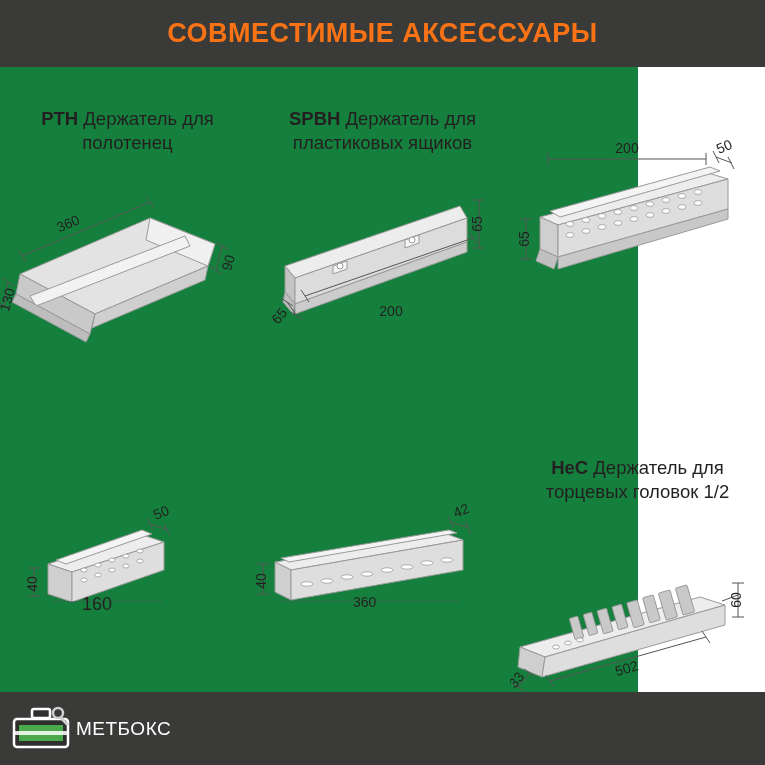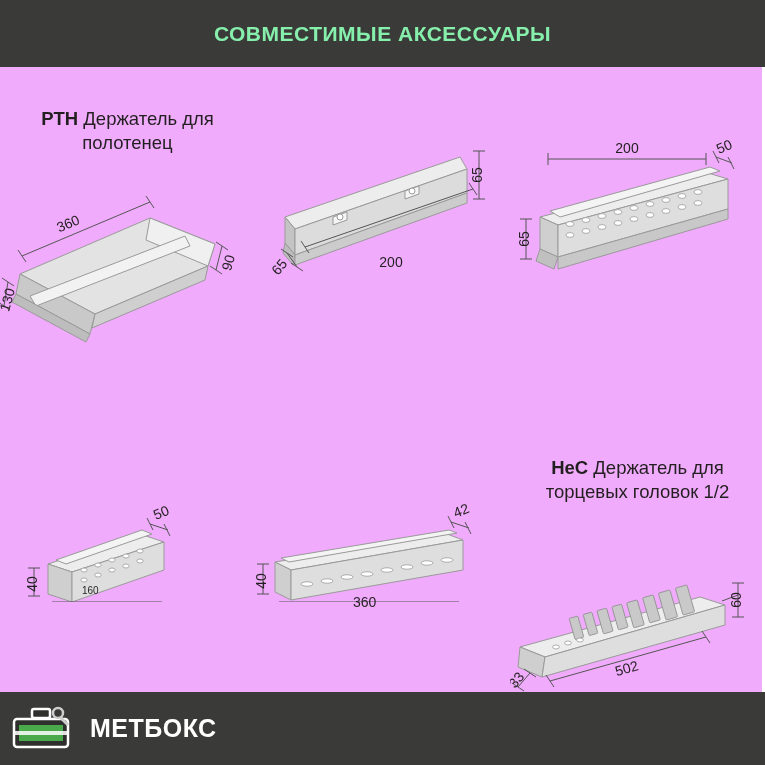--- a/index.html
+++ b/index.html
@@ -20,34 +20,34 @@
     left: 0;
     top: 0;
     width: 765px;
     height: 67px;
     background: #3a3a38;
     display: flex;
     align-items: center;
     justify-content: center;
   }
   .header-title {
-    color: #86efac;
-    font-size: 21px;
+    color: #f97316;
+    font-size: 27px;
     font-weight: bold;
     letter-spacing: 0.5px;
     text-align: center;
   }
   
   .content {
     position: absolute;
     left: 0;
     top: 67px;
-    width: 762px;
+    width: 638px;
     height: 625px;
-    background: #f0abfc;
+    background: #15803d;
   }
   .cell {
     position: absolute;
     width: 255px;
   }
   .cell-title {
     text-align: center;
     font-size: 18.5px;
     color: #231f20;
     line-height: 1.32;
@@ -76,24 +76,24 @@
     display: flex;
     align-items: center;
   }
   .logo {
     margin-left: 10px;
     display: flex;
     align-items: center;
   }
   .logo-text {
     color: #ffffff;
-    font-size: 25px;
-    font-weight: bold;
+    font-size: 19px;
+    font-weight: normal;
     letter-spacing: 0.5px;
-    margin-left: 18px;
+    margin-left: 4px;
   }
 </style>
 </head>
 <body>
 
 <div class="header">
   <div class="header-title">СОВМЕСТИМЫЕ АКСЕССУАРЫ</div>
 </div>
 
 <div class="content">
@@ -126,20 +126,23 @@
         <g font-family="Liberation Sans, sans-serif" font-size="14" fill="#231f20">
           <text x="70" y="72" transform="rotate(-23 70 72)" text-anchor="middle">360</text>
           <text x="233" y="108" transform="rotate(-74 233 108)" text-anchor="middle">90</text>
           <text x="12" y="145" transform="rotate(-74 12 145)" text-anchor="middle">130</text>
         </g>
       </svg>
     </div>
   </div>
 
   <div class="cell" style="left:255px; top:40px;">
+    <div class="cell-title">
+      <b>SPBH</b><span> Держатель для пластиковых ящиков</span>
+    </div>
     <div class="fig">
       <svg width="255" height="190" viewBox="0 0 255 190">
         <g stroke="#9a9a9a" stroke-width="1">
           <polygon points="30,110 205,50 212,62 40,122" fill="#ededed"></polygon>
           <polygon points="30,110 40,122 40,148 30,136" fill="#c4c4c4"></polygon>
           <polygon points="40,122 212,62 212,86 40,148" fill="#dcdcdc"></polygon>
           <polygon points="30,136 40,148 38,158 28,146" fill="#bdbdbd"></polygon>
           <polygon points="40,148 212,86 212,96 40,158" fill="#cccccc"></polygon>
           <polygon points="78,110 92,105 92,113 78,118" fill="#f5f5f5"></polygon>
           <polygon points="150,84 164,79 164,87 150,92" fill="#f5f5f5"></polygon>
@@ -245,21 +248,21 @@
           <line x1="34" y1="156" x2="34" y2="184"></line>
           <line x1="28" y1="156" x2="40" y2="156"></line>
           <line x1="28" y1="184" x2="40" y2="184"></line>
           <line x1="52" y1="190" x2="162" y2="190"></line>
         </g>
         <g font-family="Liberation Sans, sans-serif" font-size="14" fill="#231f20">
           <text x="163" y="105" transform="rotate(-22 163 105)" text-anchor="middle">50</text>
           <text x="37" y="172" transform="rotate(-90 37 172)" text-anchor="middle">40</text>
         </g>
       </svg>
-      <div style="position:absolute; left:82px; top:173px; font-size:10px; color:#231f20;">160</div>
+      <div style="position:absolute; left:82px; top:182px; font-size:18px; color:#231f20;">160</div>
     </div>
   </div>
 
   <div class="cell" style="left:255px; top:345px;">
     <div class="fig">
       <svg width="255" height="190" viewBox="0 0 255 190">
         <g stroke="#9a9a9a" stroke-width="1">
           <polygon points="20,150 192,122 208,128 36,158" fill="#ededed"></polygon>
           <polygon points="20,150 36,158 36,188 20,180" fill="#cfcfcf"></polygon>
           <polygon points="36,158 208,128 208,158 36,188" fill="#dedede"></polygon>

